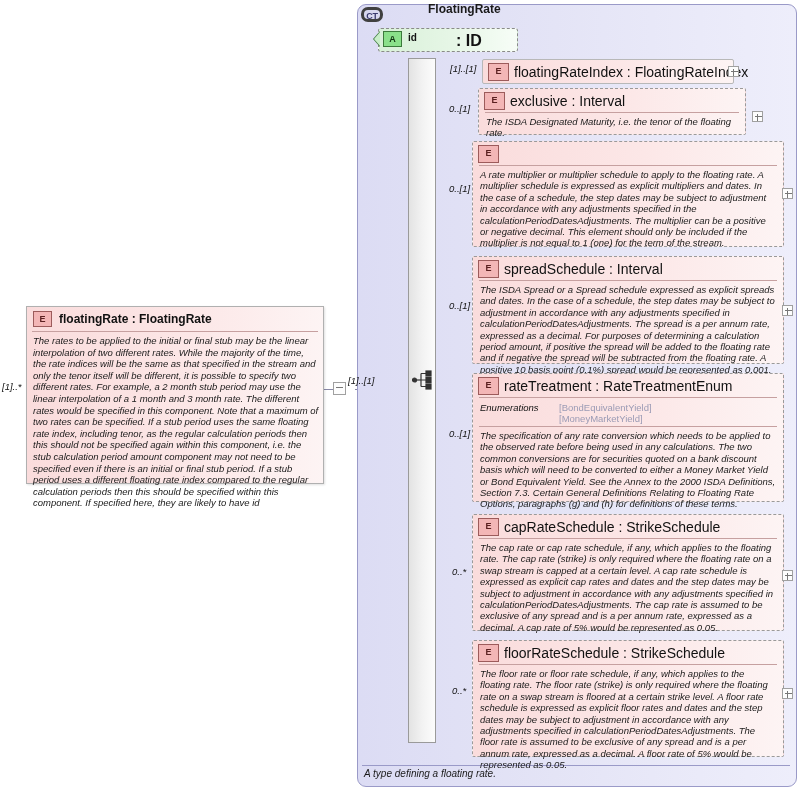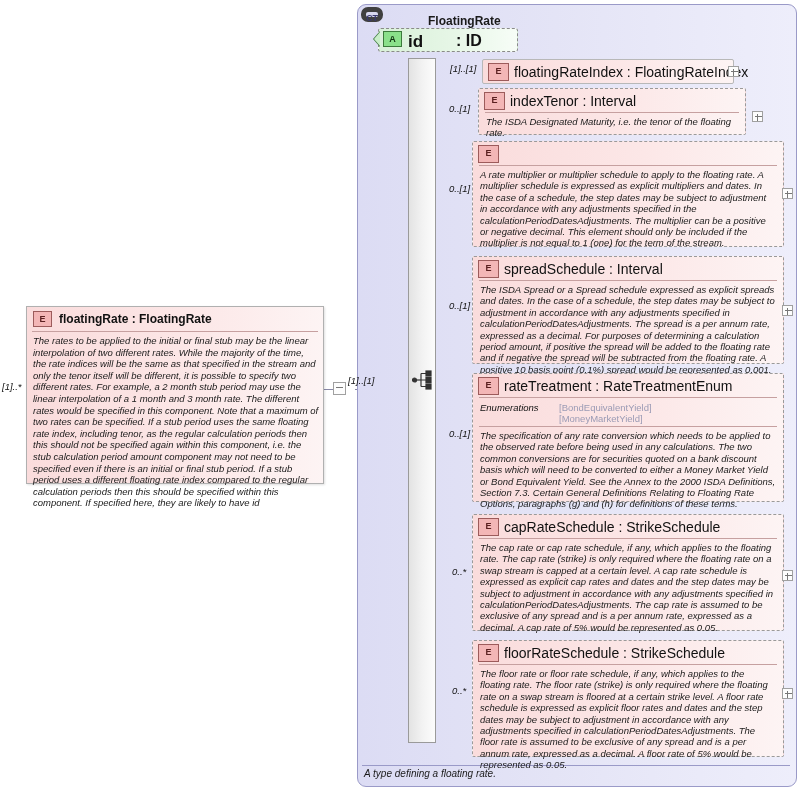--- a/index.html
+++ b/index.html
@@ -9,25 +9,25 @@
   .abs{position:absolute;box-sizing:border-box;}
 
   
   #ct-container{
     left:357px;top:4px;width:440px;height:783px;
     border:1px solid #9a9ac8;border-radius:9px;
     background:linear-gradient(to right,#dcdcf4 0%,#e4e4f6 45%,#eeeefb 100%);
   }
   .ct-badge{
     left:361px;top:7px;width:22px;height:15px;
-    border:5px solid #404040;border-radius:7px;background:#d8d8ef;
+    border:3px solid #404040;border-radius:7px;background:#d8d8ef;
     font-size:9px;font-weight:bold;color:#3a3a6e;text-align:center;
     line-height:13px;letter-spacing:-0.3px;
   }
-  #ct-title{left:388px;top:14px;font-size:12px;font-weight:bold;color:#1a1a1a;padding-left:40px;}
+  #ct-title{left:388px;top:2px;font-size:12px;font-weight:bold;color:#1a1a1a;padding-left:40px;}
 
   
   #ct-footer-line{left:362px;top:765px;width:428px;height:1px;background:#9a9ac8;}
   #ct-footer-text{left:364px;top:768px;font-size:10px;font-style:italic;color:#1a1a1a;}
 
   
   #attr-id{
     left:378px;top:28px;width:140px;height:24px;
     border:1px dashed #8a8a8a;border-radius:3px;
     background:linear-gradient(to right,#d8f0d8 0%,#e8f7e8 60%,#f7fdf7 100%);
@@ -40,21 +40,21 @@
   #attr-id-arrow{
     left:373px;top:31px;width:0;height:0;
     border-top:8px solid transparent;border-bottom:8px solid transparent;
     border-right:7px solid #3b7a3b;
   }
   #attr-id-arrow-in{
     left:374px;top:32px;width:0;height:0;
     border-top:7px solid transparent;border-bottom:7px solid transparent;
     border-right:6px solid #c8eec8;
   }
-  #attr-id-name{left:408px;top:32px;font-size:17px;font-weight:bold;color:#111;}
+  #attr-id-name{left:408px;top:32px;font-size:10px;font-weight:bold;color:#111;}
   #attr-id-type{left:456px;top:32px;font-size:16px;font-weight:bold;color:#111;}
 
   
   #seq-bar{
     left:408px;top:58px;width:28px;height:685px;
     border:1px solid #9a9a9a;
     background:linear-gradient(to right,#e3e3e3 0%,#f2f2f2 50%,#fcfcfc 100%);
   }
   #seq-icon{left:412px;top:370px;width:22px;height:20px;}
 
@@ -165,21 +165,21 @@
 
 <div class="abs ebox solid" style="left:482px;top:59px;width:252px;height:25px;">
   <div class="ebadge">E</div>
   <div class="etitle">floatingRateIndex : FloatingRateIndex</div>
 </div>
 <div class="abs plusbox" style="left:728px;top:66px;"></div>
 <div class="card" style="left:450px;top:63px;">[1]..[1]</div>
 
 <div class="abs ebox" style="left:478px;top:88px;width:268px;height:47px;">
   <div class="ebadge">E</div>
-  <div class="etitle">indexTenor : Interval</div>
+  <div class="etitle">exclusive : Interval</div>
   <div class="edivider" style="top:23px;"></div>
   <div class="edoc" style="top:27px;">The ISDA Designated Maturity, i.e. the tenor of the floating rate.</div>
 </div>
 <div class="abs plusbox" style="left:752px;top:111px;"></div>
 <div class="card" style="left:449px;top:103px;">0..[1]</div>
 
 <div class="abs ebox" style="left:472px;top:141px;width:312px;height:106px;">
   <div class="ebadge">E</div>
   <div class="edivider" style="top:23px;"></div>
   <div class="edoc" style="top:27px;">A rate multiplier or multiplier schedule to apply to the floating rate. A multiplier schedule is expressed as explicit multipliers and dates. In the case of a schedule, the step dates may be subject to adjustment in accordance with any adjustments specified in the calculationPeriodDatesAdjustments. The multiplier can be a positive or negative decimal. This element should only be included if the multiplier is not equal to 1 (one) for the term of the stream.</div>

